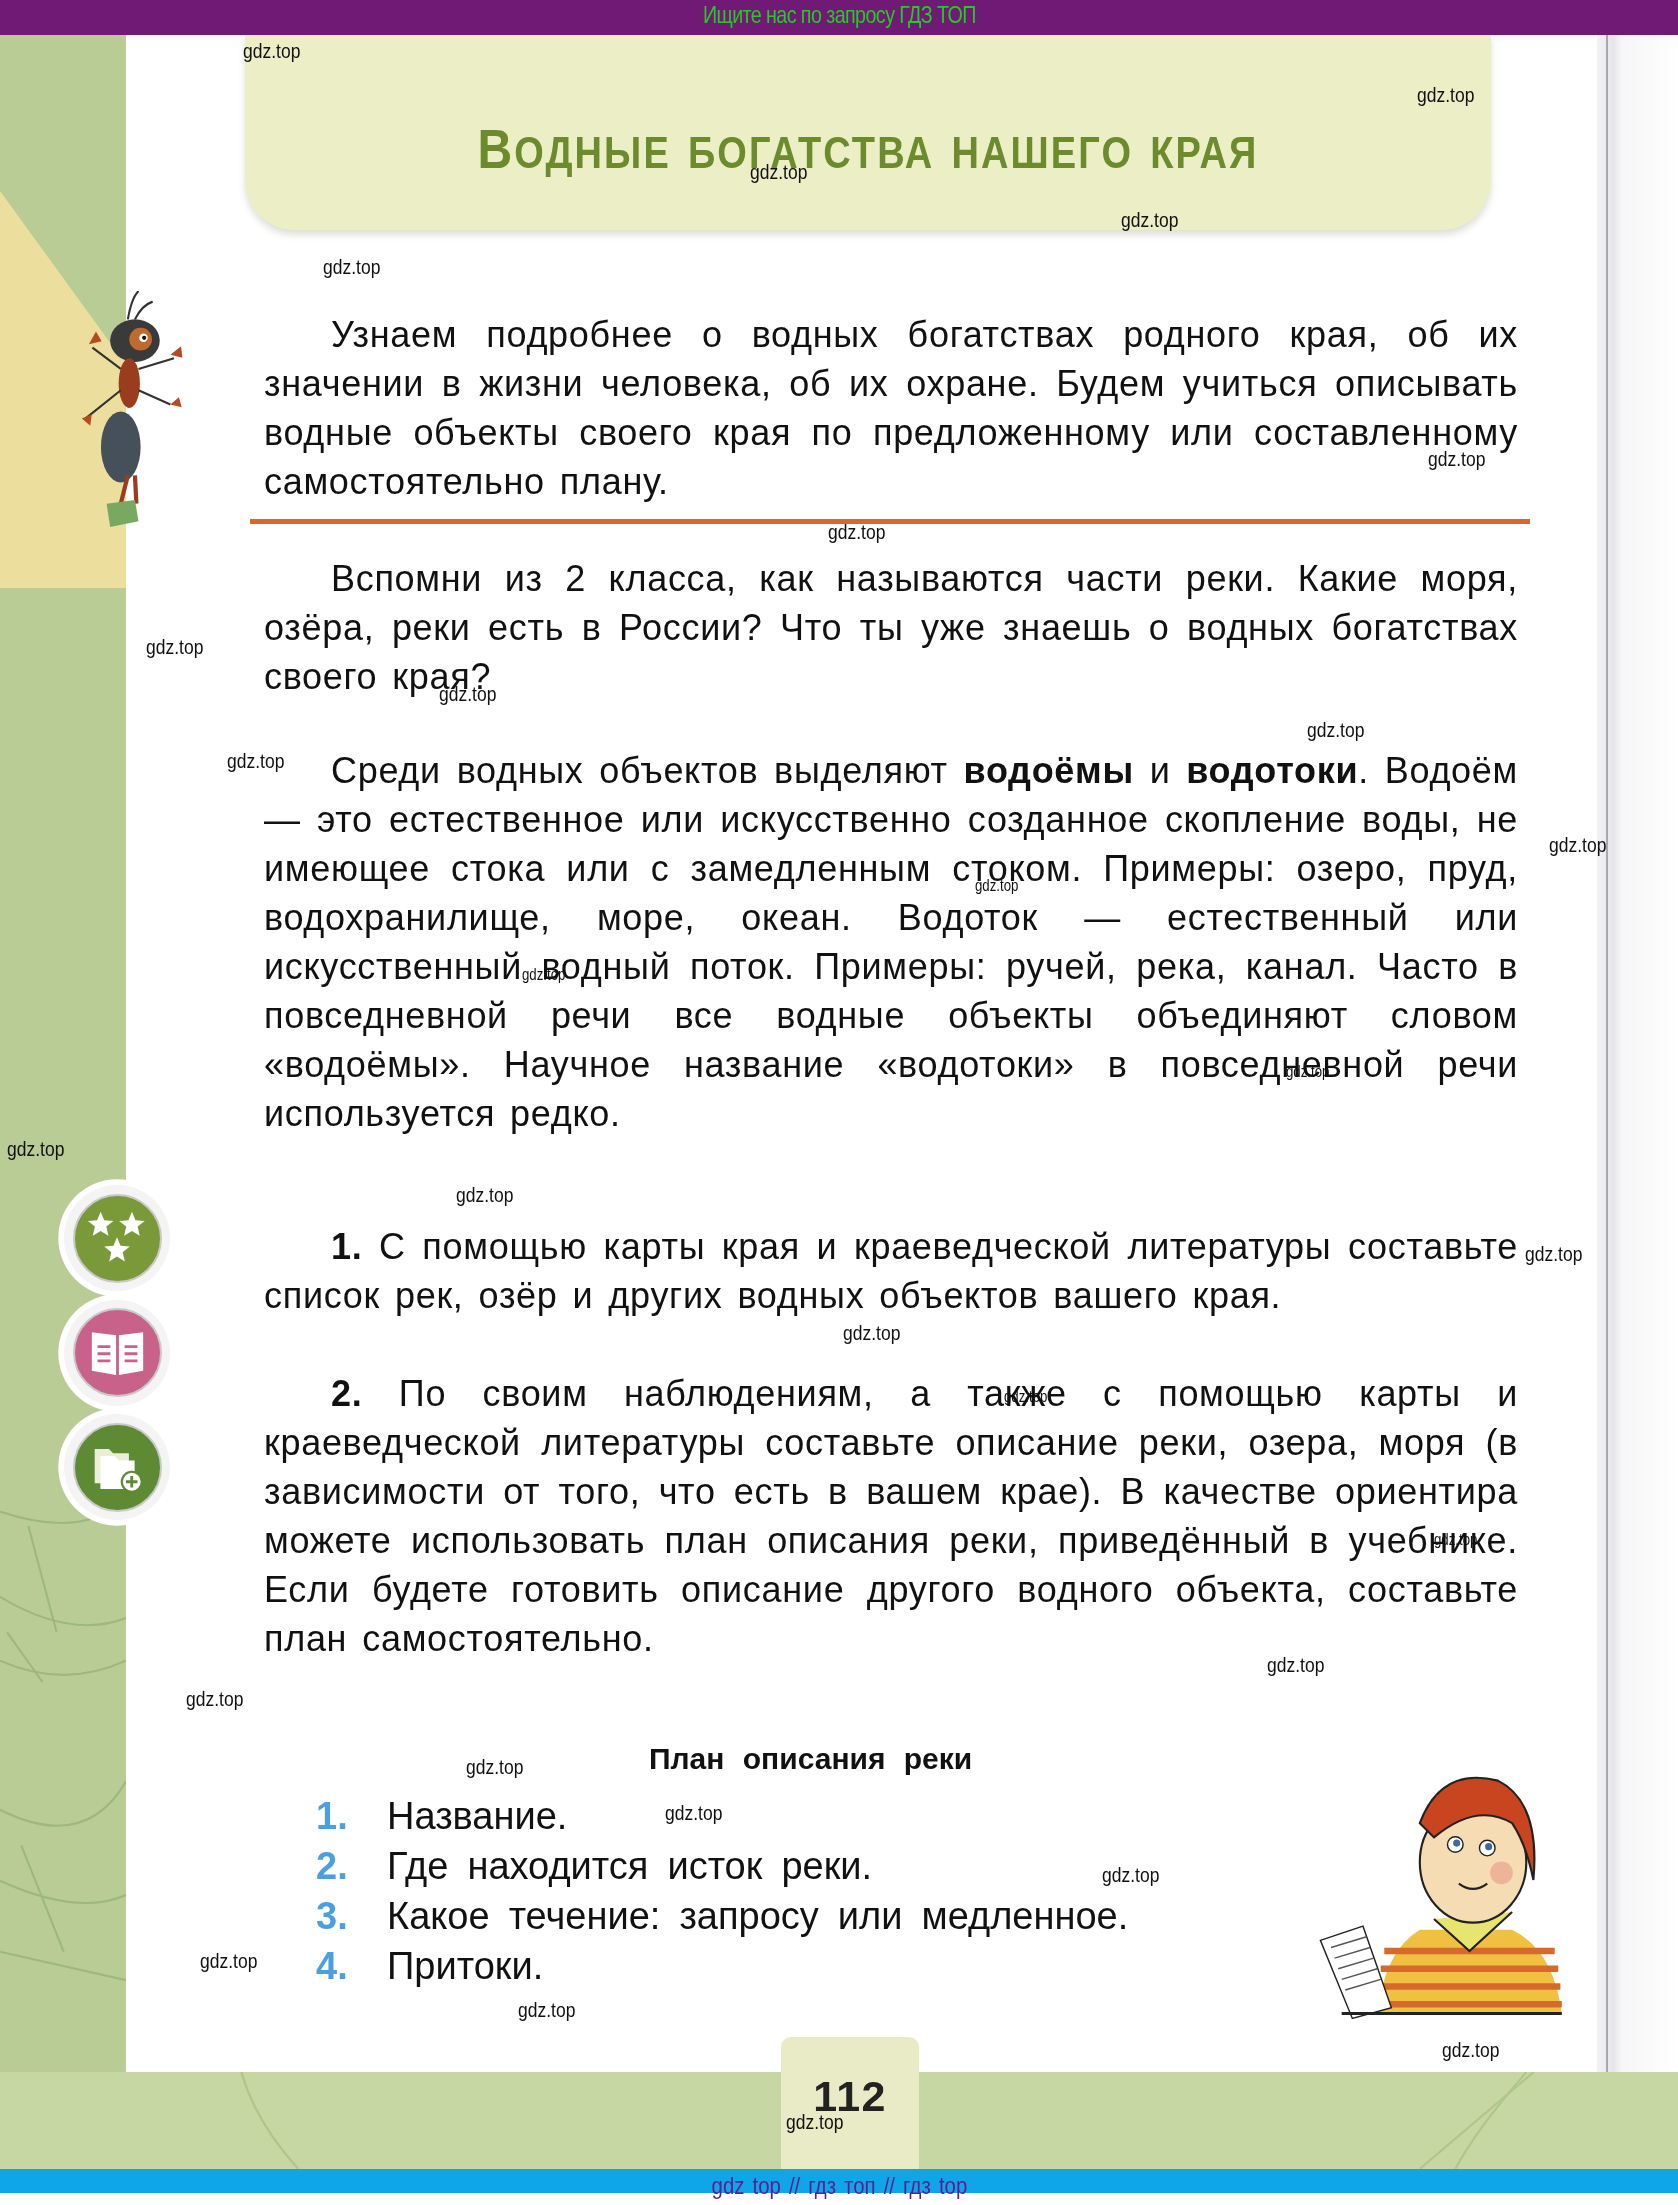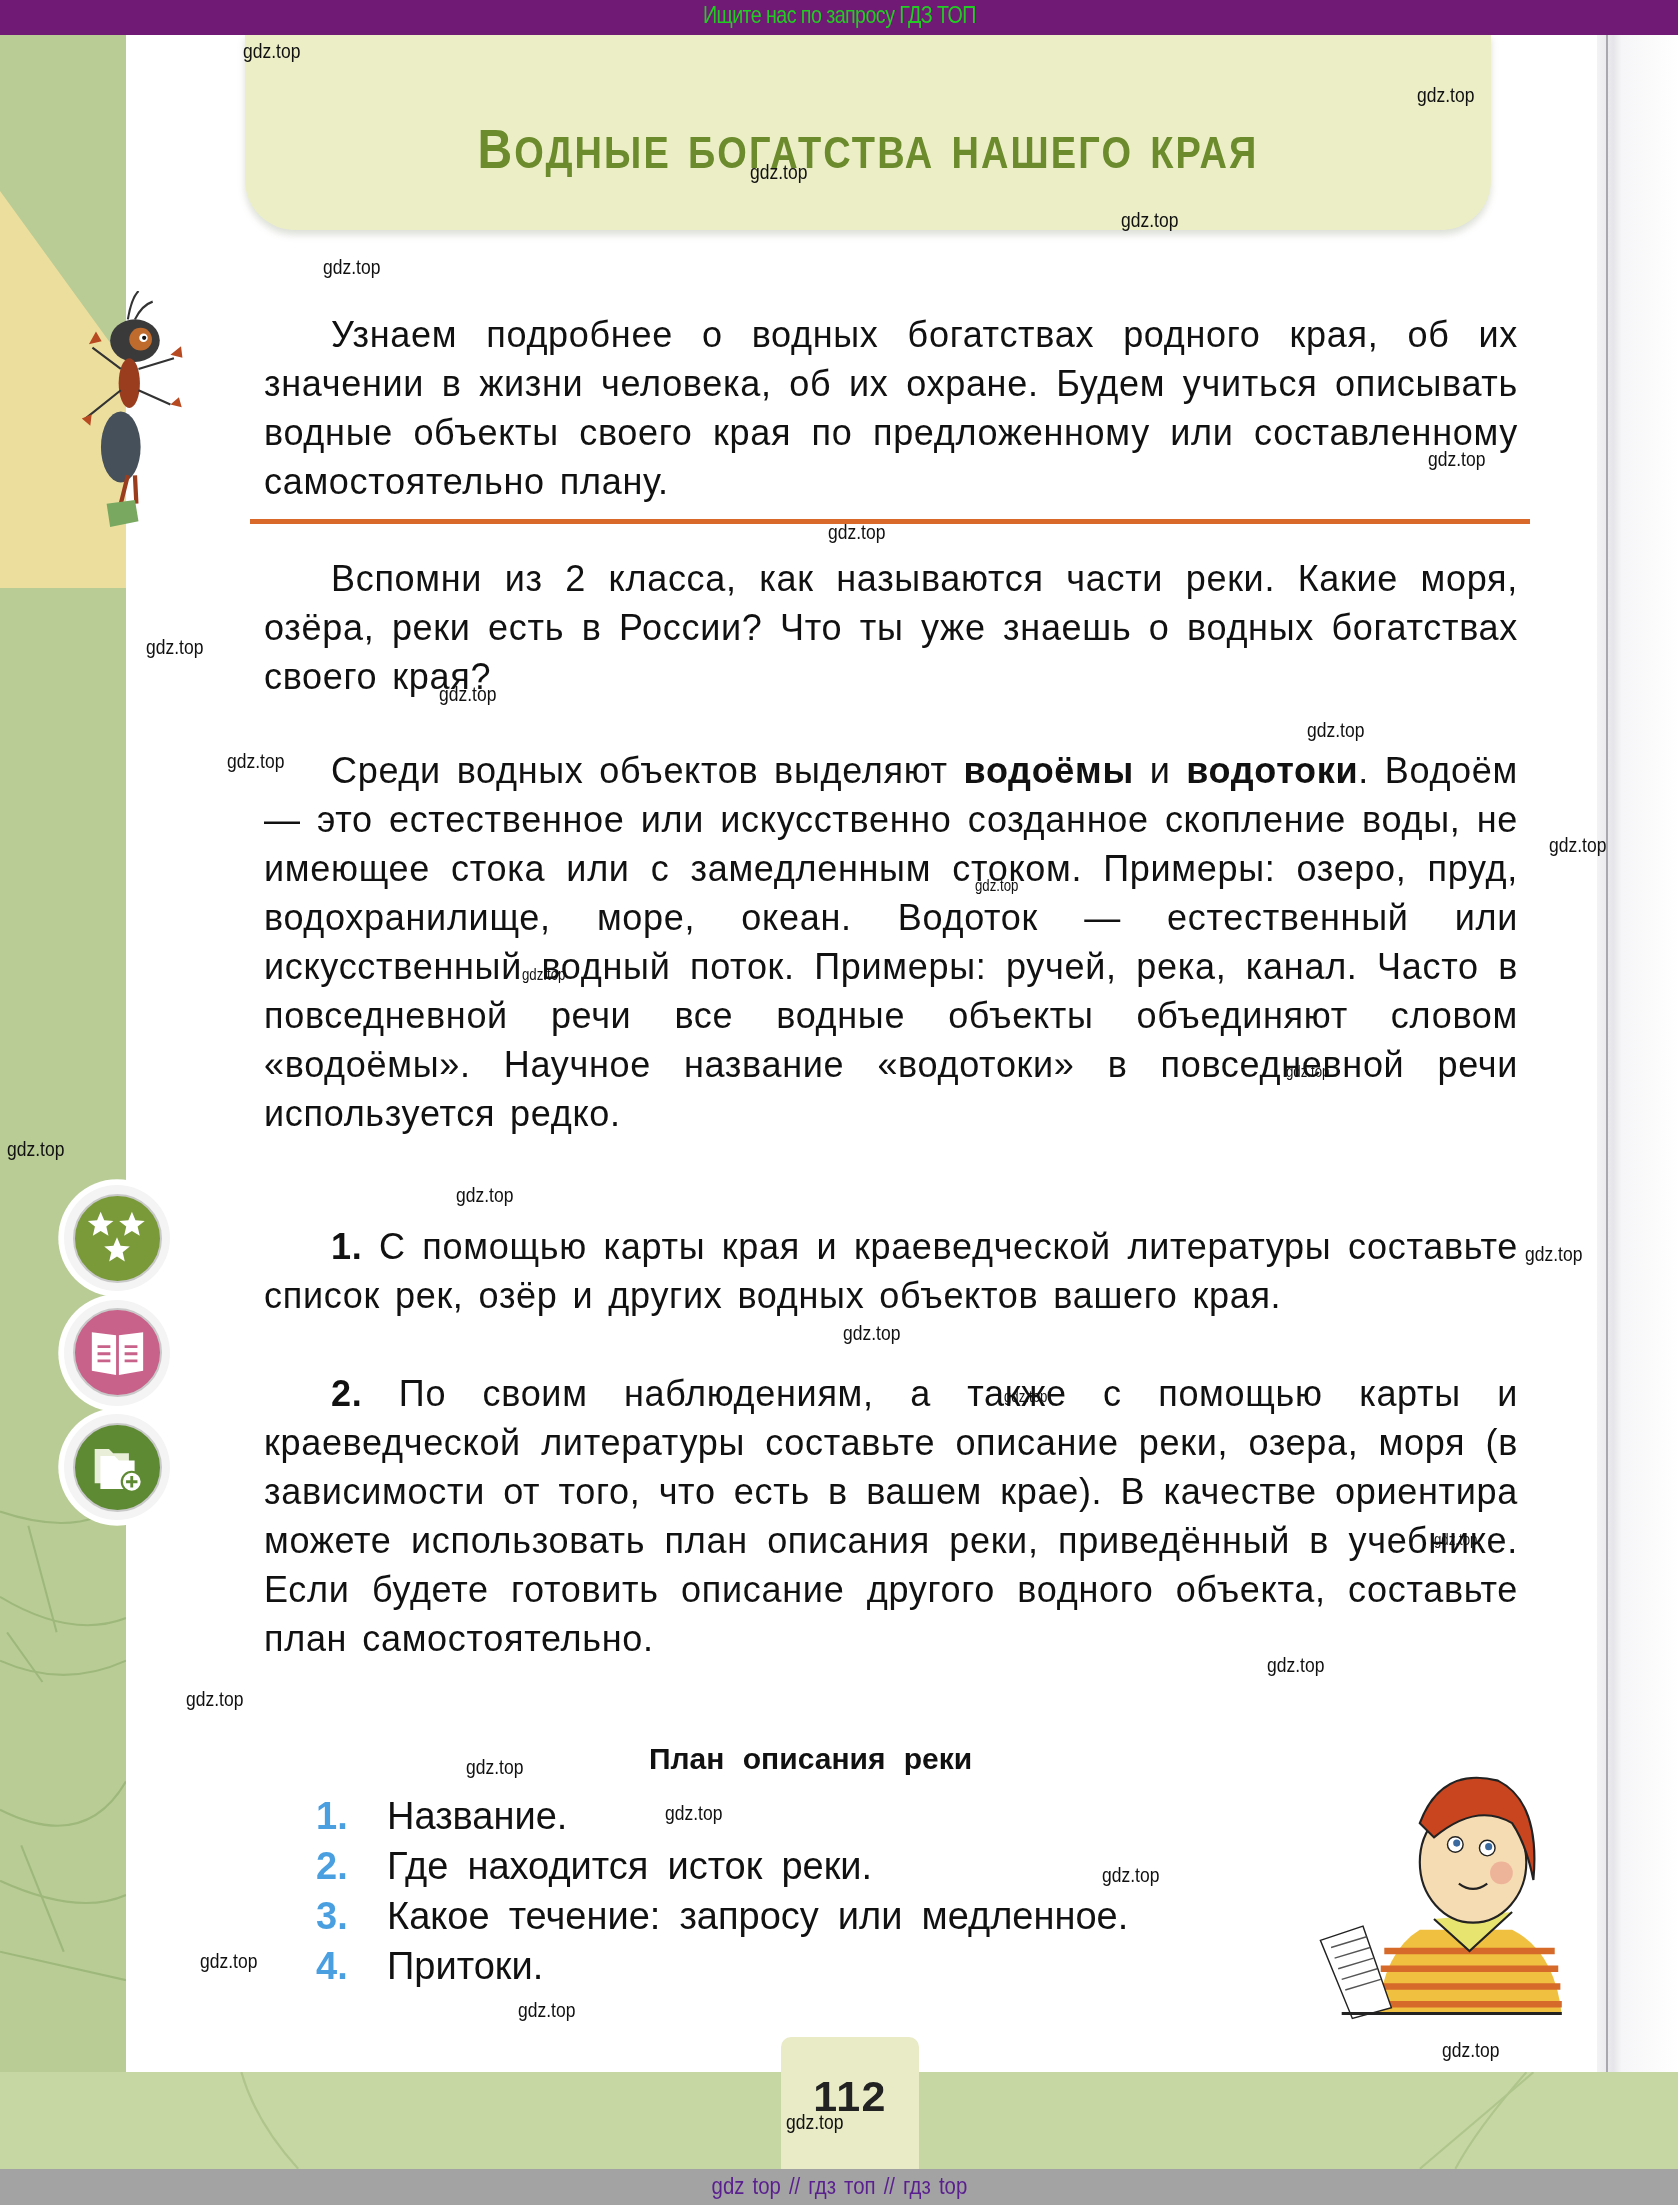--- a/index.html
+++ b/index.html
@@ -106,22 +106,22 @@
   .page-num-tab {
     position:absolute; left:781px; top:2002px; width:138px; height:132px;
     background:#e8ebc6; border-radius:10px 10px 0 0;
     display:flex; justify-content:center;
   }
   .page-num-tab span {
     margin-top:35px; font-size:43px; font-weight:bold; color:#222;
     letter-spacing:1.4px;
   }
   .footer {
-    position:absolute; left:0; top:2169px; width:1679px; height:36px;
-    background:#a3a3a3; text-align:center;
+    position:absolute; left:0; top:2169px; width:1679px; height:24px;
+    background:#0ea5e9; text-align:center;
   }
   .footer span {
     display:inline-block; margin-top:2.8px;
     font-size:24px; color:#5a1f8f; word-spacing:2.8px;
     transform:scaleX(0.85);
   }
   .wm {
     position:absolute; font-size:20.6px; color:#111111;
     font-family:"Liberation Sans", sans-serif;
     transform:scaleX(0.85); transform-origin:left;

